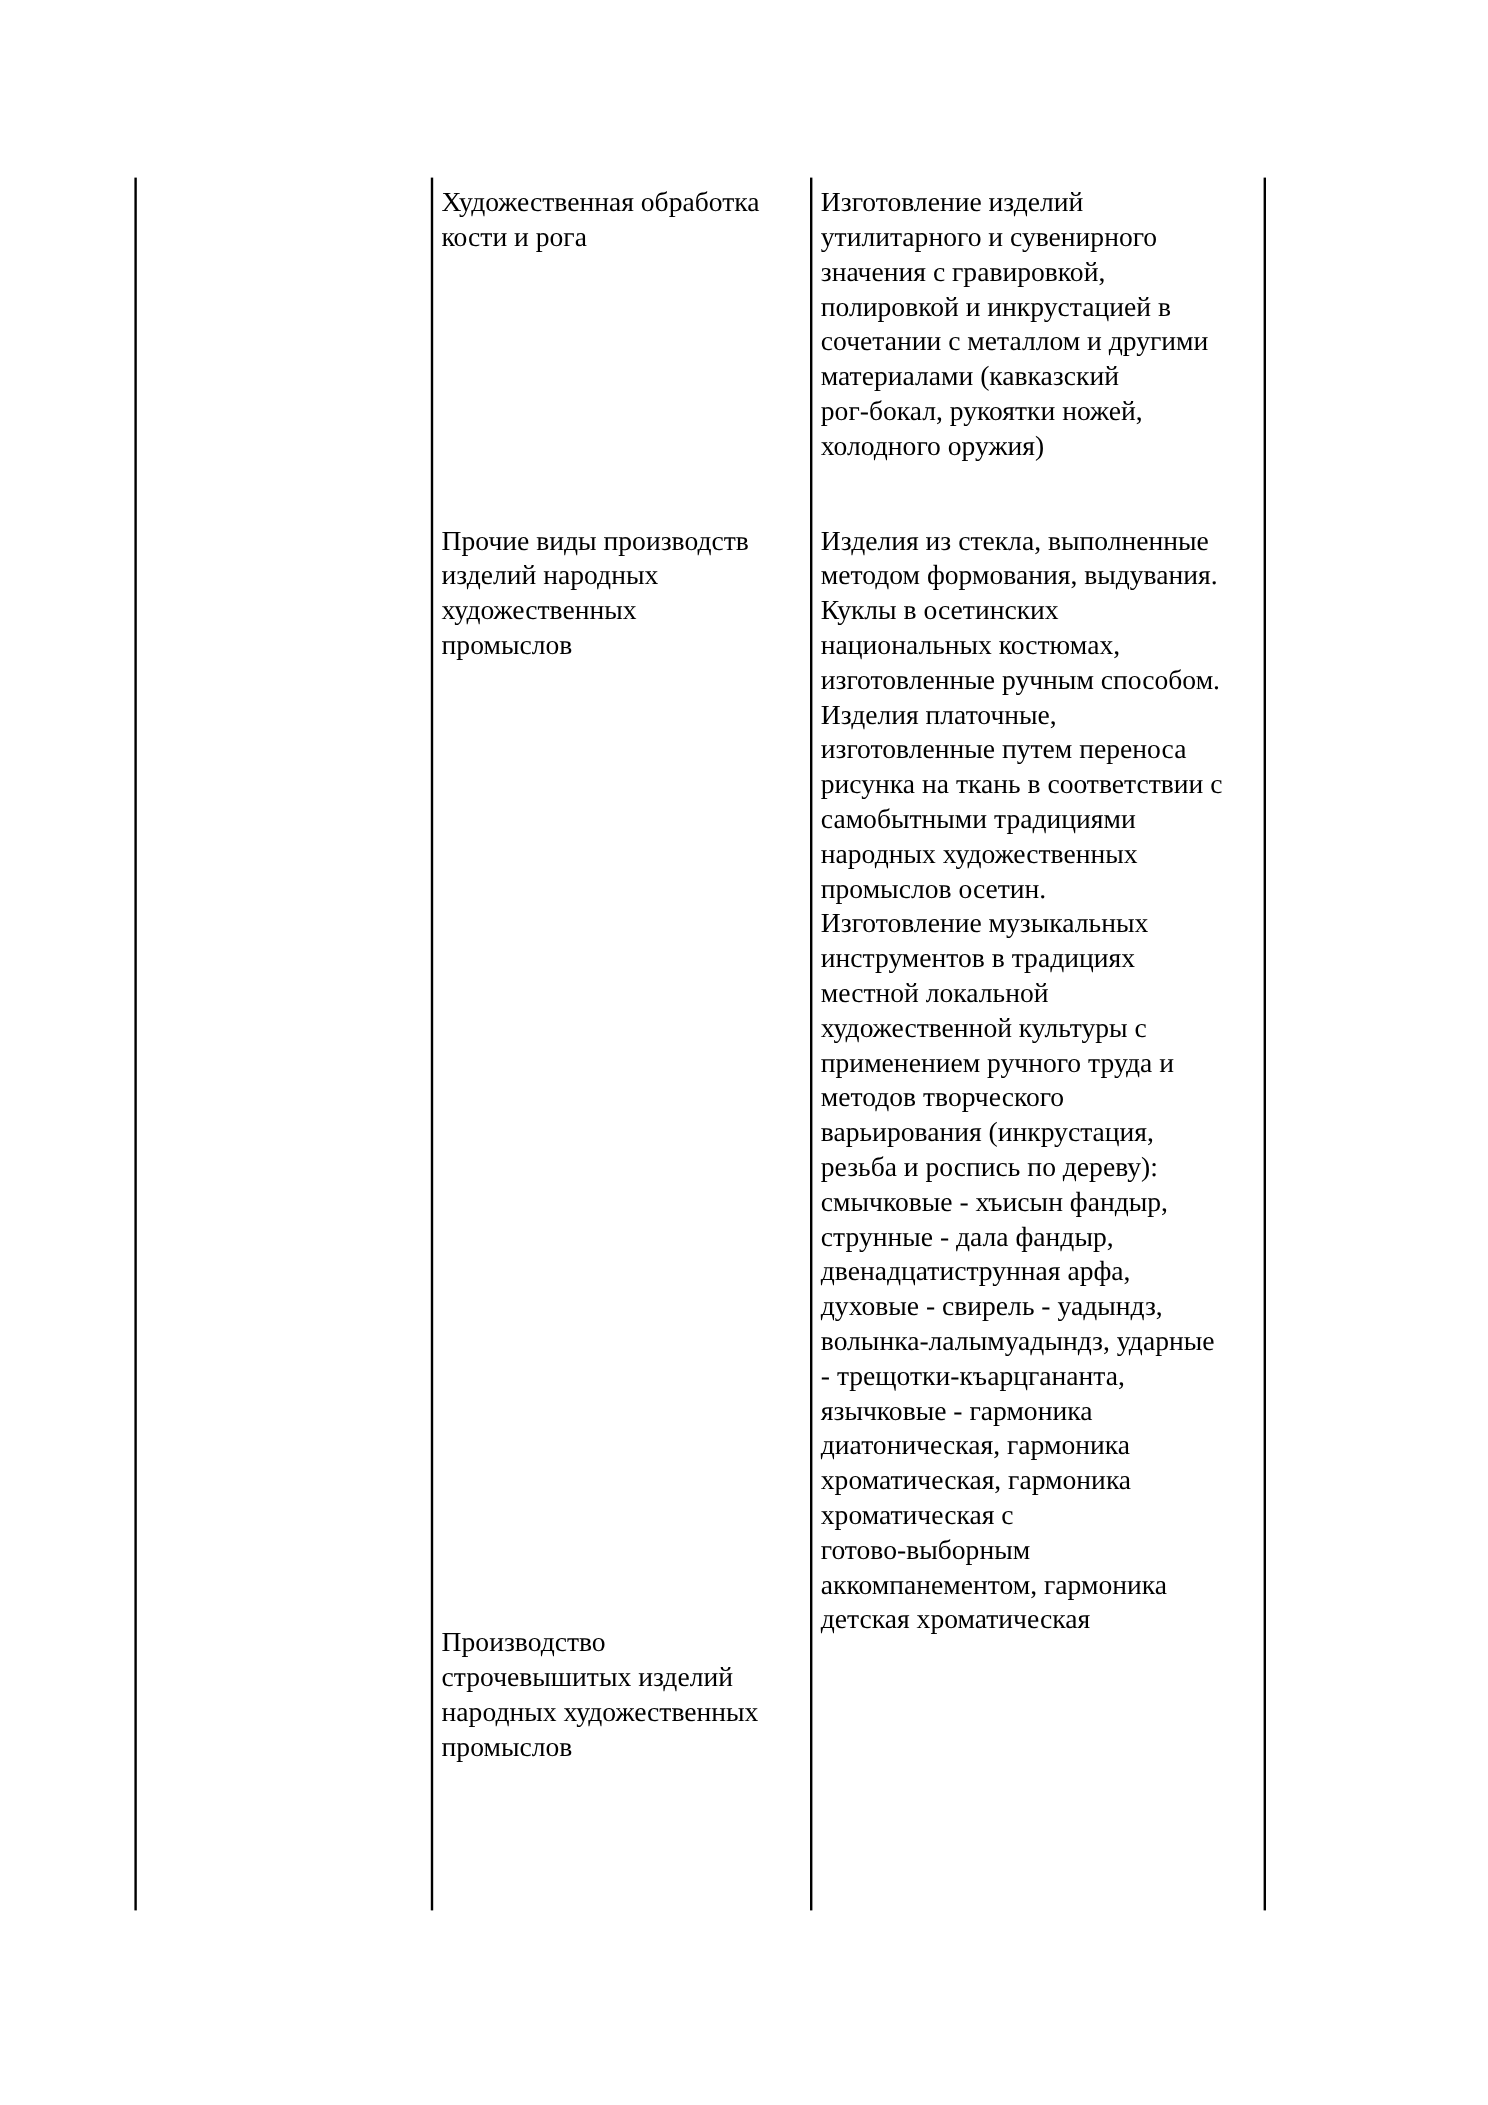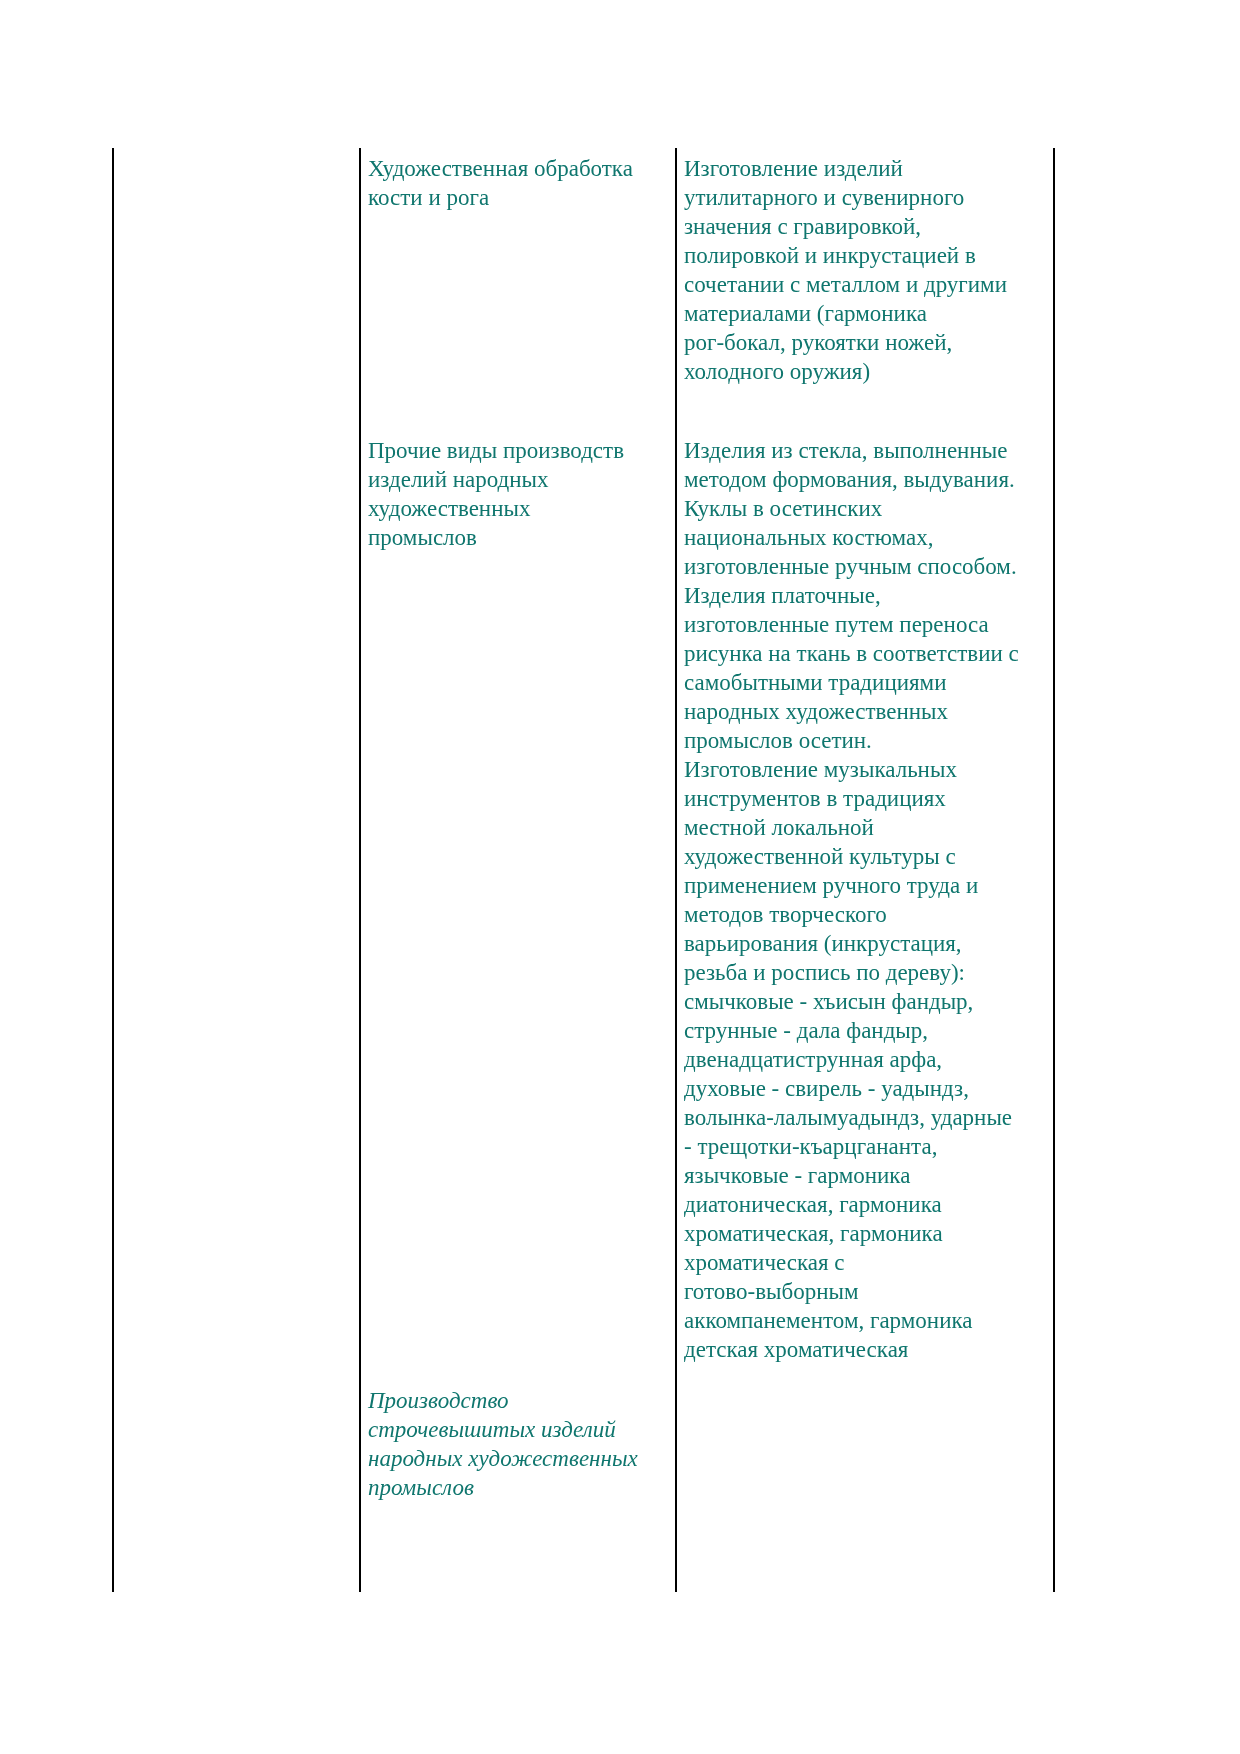--- a/index.html
+++ b/index.html
@@ -25,49 +25,49 @@
   }
   .vline.l1 { left: 112px; }
   .vline.l2 { left: 359px; }
   .vline.l3 { left: 675px; }
   .vline.l4 { left: 1053px; }
   .cell {
     position: absolute;
     white-space: pre;
     font-size: 23px;
     line-height: 29px;
-    color: #0f766e;
+    color: #000000;
     overflow: visible;
   }
   .craft-col { left: 368px; width: 300px; }
   .desc-col  { left: 684px; width: 366px; }
   .cat-col   { left: 122px; width: 228px; }
   .row-1 { top: 154px; }
   .row-2 { top: 436px; }
-  .row-3 { top: 1386px; font-style: italic; }
+  .row-3 { top: 1354px; }
 </style>
 </head>
 <body>
 
 <div class="page">
 
   <div class="vline l1"></div>
   <div class="vline l2"></div>
   <div class="vline l3"></div>
   <div class="vline l4"></div>
 
   <div class="cell cat-col row-1"></div>
   <div class="cell craft-col row-1">Художественная обработка
 кости и рога</div>
   <div class="cell desc-col row-1">Изготовление изделий
 утилитарного и сувенирного
 значения с гравировкой,
 полировкой и инкрустацией в
 сочетании с металлом и другими
-материалами (гармоника
+материалами (кавказский
 рог-бокал, рукоятки ножей,
 холодного оружия)</div>
 
   <div class="cell cat-col row-2"></div>
   <div class="cell craft-col row-2">Прочие виды производств
 изделий народных
 художественных
 промыслов</div>
   <div class="cell desc-col row-2">Изделия из стекла, выполненные
 методом формования, выдувания.

